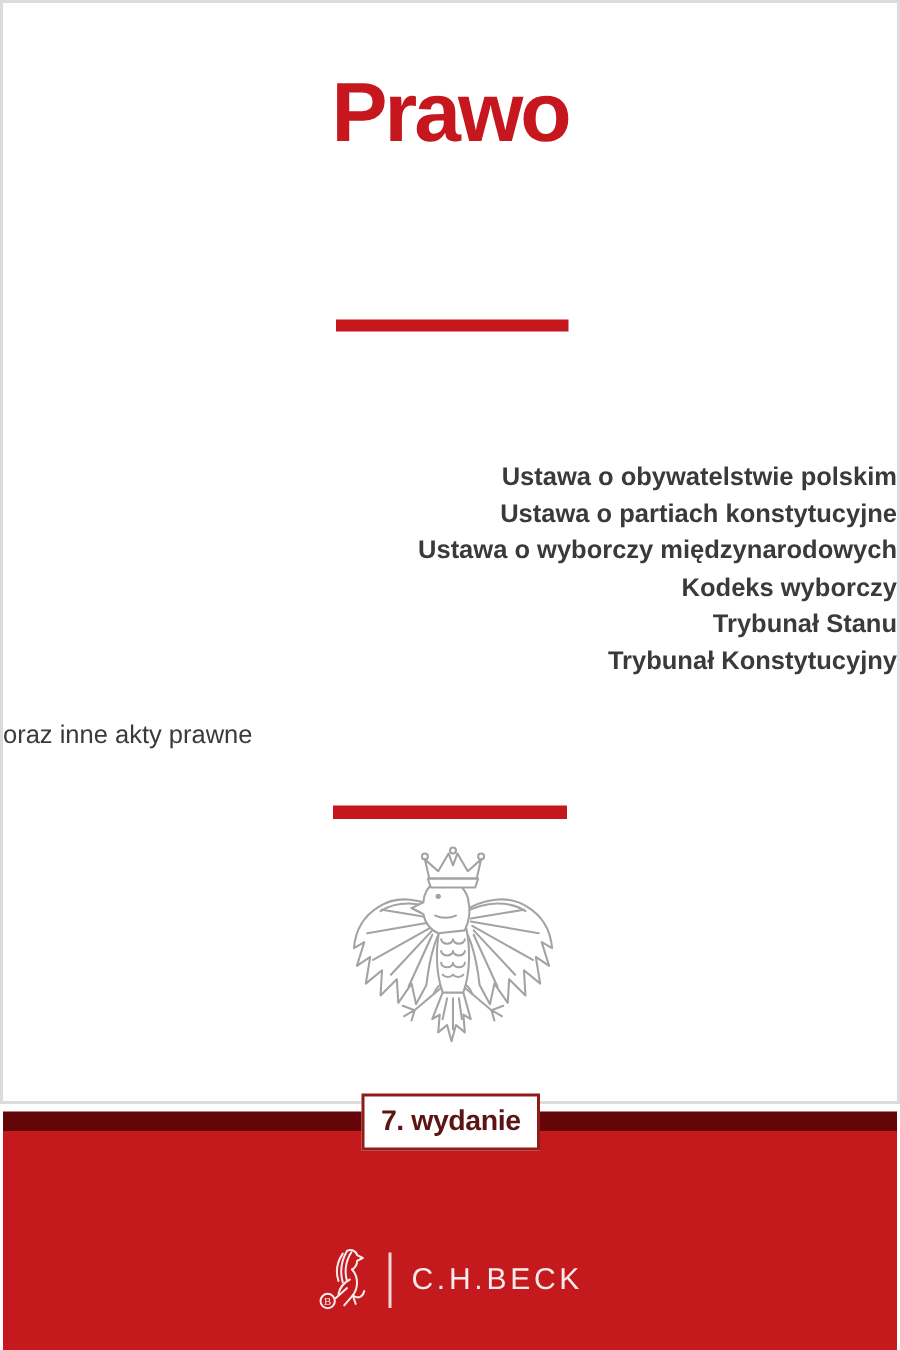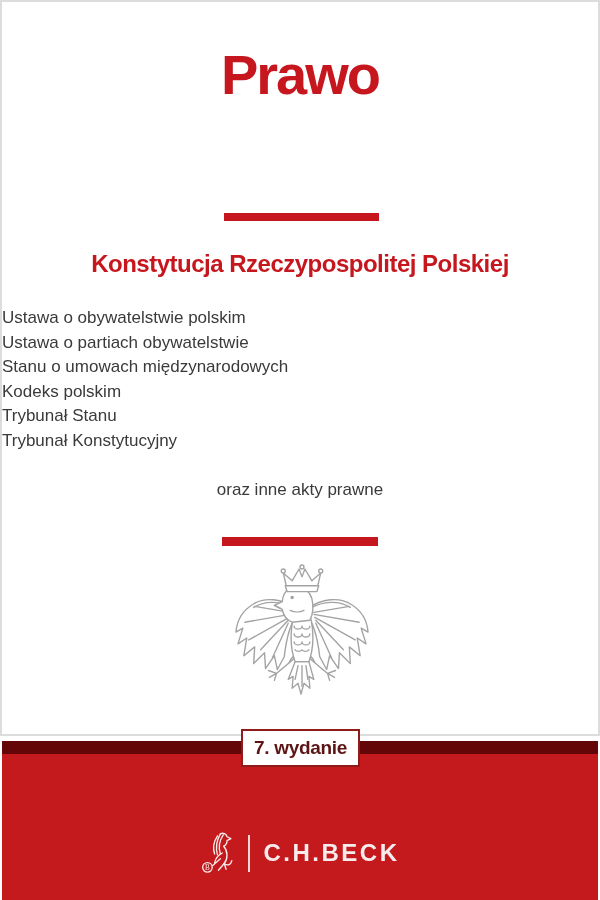--- a/index.html
+++ b/index.html
@@ -38,27 +38,27 @@
   .bar-top{top:211px;left:222px;width:155px;height:8px;}
   .bar-bottom{top:535px;left:220px;width:156px;height:9px;}
   .subtitle{
     position:absolute;top:248px;left:0;width:100%;
     text-align:center;
     color:var(--accent-red);
     font-size:24px;font-weight:700;letter-spacing:-0.5px;
   }
   .acts{
     position:absolute;top:304px;left:0;width:100%;
-    list-style:none;text-align:left;
+    list-style:none;text-align:right;
     color:var(--acts-text);
-    font-size:17px;line-height:24.5px;font-weight:400;
+    font-size:17px;line-height:24.5px;font-weight:700;
   }
   .acts-note{
     position:absolute;top:476px;left:0;width:100%;
-    text-align:center;color:var(--acts-text);
+    color:var(--acts-text);
     font-size:17px;line-height:24px;
   }
   .eagle{
     position:absolute;top:561px;left:231px;width:138px;height:148px;
   }
   .eagle svg{width:100%;height:100%;stroke:var(--eagle-line);fill:#fff;stroke-width:1.4;stroke-linejoin:round;stroke-linecap:round;}
   .eagle svg .nf{fill:none;}
   .maroon-stripe{
     position:absolute;top:739px;left:0;width:100%;height:13px;
     background:var(--maroon-stripe);
@@ -79,41 +79,40 @@
   .publisher{
     position:absolute;top:826px;left:0;width:100%;height:50px;
     display:flex;align-items:center;justify-content:center;gap:13px;
     z-index:6;
   }
   .griffin{width:35px;height:44px;}
   .griffin svg{width:100%;height:100%;stroke:var(--publisher-text);fill:none;stroke-width:1.4;stroke-linecap:round;stroke-linejoin:round;}
   .pub-sep{width:2px;height:37px;background:var(--publisher-text);opacity:.9;}
   .pub-name{
     color:var(--publisher-text);
-    font-size:24px;font-weight:700;letter-spacing:2.5px;
+    font-size:20px;font-weight:400;letter-spacing:2.5px;
   }
 </style>
 </head>
 <body>
 
 <div class="cover">
 
   <div class="title">
     <div>Prawo</div>
   </div>
 
   <div class="bar bar-top"></div>
 
-  <div class="subtitle">Konstytucja Rzeczypospolitej Polskiej</div>
 
   <ul class="acts">
     <li>Ustawa o obywatelstwie polskim</li>
-    <li>Ustawa o partiach obywatelstwie</li>
-    <li>Stanu o umowach międzynarodowych</li>
-    <li>Kodeks polskim</li>
+    <li>Ustawa o partiach konstytucyjne</li>
+    <li>Ustawa o wyborczy międzynarodowych</li>
+    <li>Kodeks wyborczy</li>
     <li>Trybunał Stanu</li>
     <li>Trybunał Konstytucyjny</li>
   </ul>
 
   <div class="acts-note">oraz inne akty prawne</div>
 
   <div class="bar bar-bottom"></div>
 
   <div class="eagle">
     <svg viewBox="0 0 140 150" xmlns="http://www.w3.org/2000/svg">

